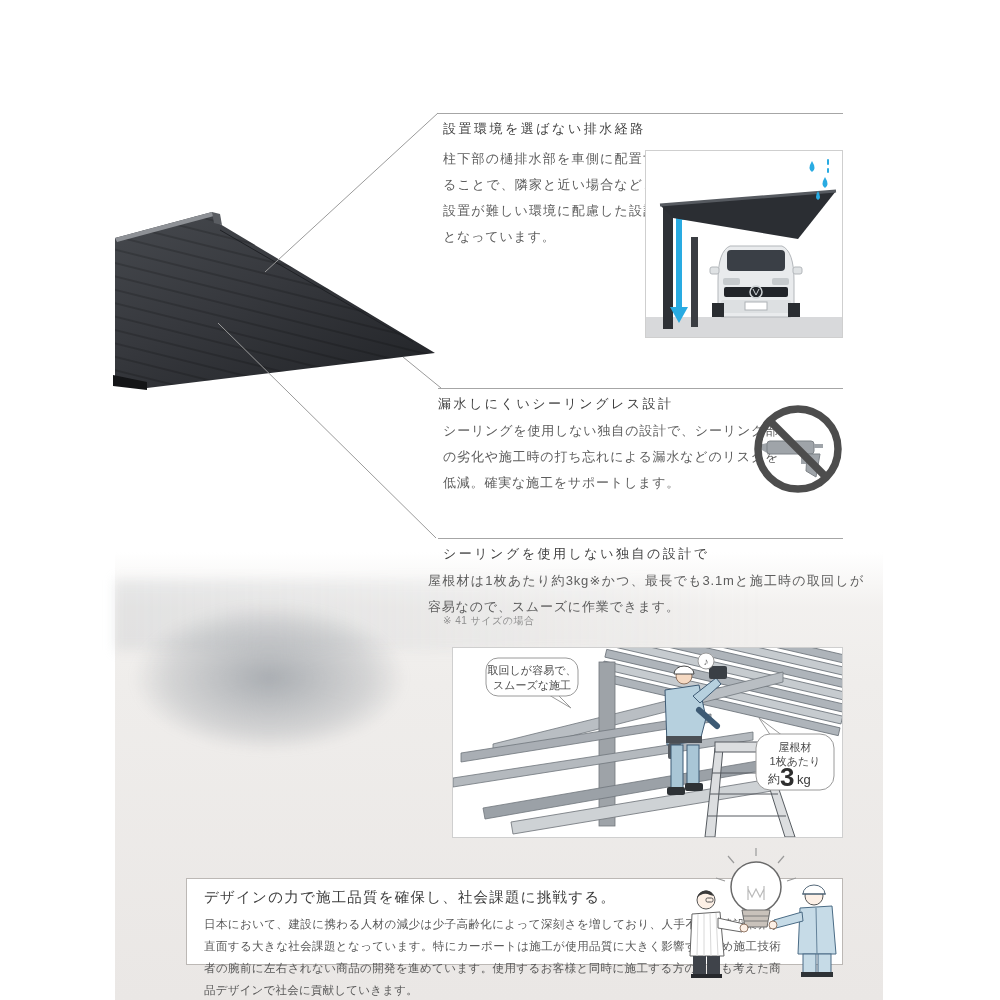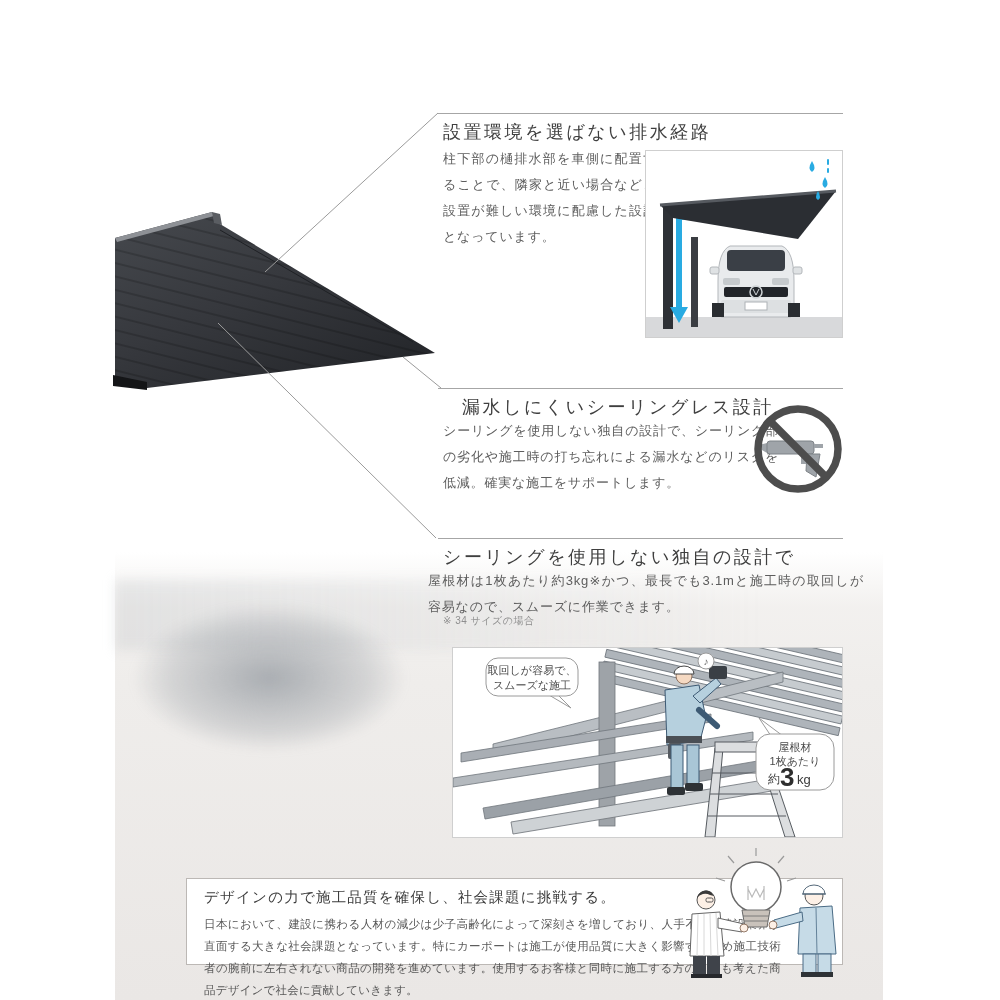--- a/index.html
+++ b/index.html
@@ -13,21 +13,21 @@
   
   .bg-wash{left:115px;top:552px;width:768px;height:448px;
     background:linear-gradient(180deg,rgba(243,241,240,0) 0px,rgba(240,238,236,.85) 55px,#efedeb 130px,#eae7e5 100%);}
   .bg-band{left:115px;top:580px;width:760px;height:70px;
     background:linear-gradient(90deg,rgba(190,194,198,.30),rgba(190,194,198,0) 85%);filter:blur(6px);}
   .bg-blob{left:118px;top:596px;width:360px;height:195px;
     background:radial-gradient(50% 50% at 42% 42%,rgba(143,149,156,.72) 0%,rgba(143,149,156,.28) 55%,rgba(143,149,156,0) 76%);
     filter:blur(4px);}
   
   .rule{height:1px;background:#a6a6a6;}
-  .sec-title{font-size:18px;color:#3f3f3f;letter-spacing:2.5px;font-weight:500;white-space:nowrap;}
+  .sec-title{font-size:13px;color:#3f3f3f;letter-spacing:2.5px;font-weight:500;white-space:nowrap;}
   .sec-body{font-size:13px;color:#5d5d5d;line-height:26px;letter-spacing:.8px;text-align:justify;}
   .footnote{font-size:10px;color:#8f8f8f;letter-spacing:.5px;}
   .figbox{border:1px solid #cfcfcf;background:#fff;box-sizing:border-box;}
   
   .mission-box{left:186px;top:878px;width:657px;height:87px;background:#fff;border:1px solid #bcb8b5;box-sizing:border-box;}
   .mission-title{position:absolute;left:17px;top:9px;font-size:14.5px;color:#3c3c3c;letter-spacing:1.2px;font-weight:500;white-space:nowrap;}
   .mission-body{position:absolute;left:17px;top:34px;width:577px;font-size:11.5px;line-height:22px;color:#585858;letter-spacing:.2px;text-align:justify;}
   svg{display:block;}
 </style>
 </head>
@@ -100,39 +100,39 @@
       <path d="M107,138 l3,6 l3,-6" stroke="#cfd3d6" stroke-width="1" fill="none"></path>
       <rect x="75" y="149" width="70" height="13" rx="2" fill="#dde0e2"></rect>
       <rect x="99" y="151" width="22" height="8" fill="#ffffff" stroke="#aeb2b6"></rect>
       <rect x="66" y="152" width="12" height="14" fill="#2a2d31"></rect>
       <rect x="142" y="152" width="12" height="14" fill="#2a2d31"></rect>
     </g>
   </svg>
 </div>
 
 <div class="abs rule" style="left:438px;top:388px;width:405px;"></div>
-<div class="abs sec-title" style="left:462px;top:395px;">漏水しにくいシーリングレス設計</div>
+<div class="abs sec-title" style="left:438px;top:395px;">漏水しにくいシーリングレス設計</div>
 <div class="abs sec-body" style="left:443px;top:418px;width:336px;">シーリングを使用しない独自の設計で、シーリング部の劣化や施工時の打ち忘れによる漏水などのリスクを低減。確実な施工をサポートします。</div>
 
 <svg class="abs" style="left:752px;top:403px;" width="92" height="92" viewBox="0 0 92 92">
   <g>
     <polygon points="3,43 15,40 15,50" fill="#9fa4a9"></polygon>
     <rect x="15" y="38" width="47" height="13" rx="3" fill="#9fa4a9" stroke="#7d8287" stroke-width="1"></rect>
     <rect x="62" y="41" width="9" height="4" fill="#9fa4a9"></rect>
     <polygon points="55,51 68,51 64,74 54,68" fill="#9fa4a9" stroke="#7d8287" stroke-width="1"></polygon>
     <rect x="49" y="51" width="5" height="10" fill="#9fa4a9"></rect>
   </g>
   <circle cx="46" cy="46" r="40" fill="none" stroke="#4d4d4d" stroke-width="7.5"></circle>
   <line x1="18" y1="18" x2="74" y2="74" stroke="#4d4d4d" stroke-width="7.5"></line>
 </svg>
 
 <div class="abs rule" style="left:438px;top:538px;width:405px;"></div>
 <div class="abs sec-title" style="left:443px;top:545px;">シーリングを使用しない独自の設計で</div>
 <div class="abs sec-body" style="left:428px;top:568px;width:436px;">屋根材は1枚あたり約3kg※かつ、最長でも3.1mと施工時の取回しが容易なので、スムーズに作業できます。</div>
-<div class="abs footnote" style="left:443px;top:614px;">※ 34 サイズの場合</div>
+<div class="abs footnote" style="left:443px;top:614px;">※ 41 サイズの場合</div>
 
 <div class="abs figbox" style="left:452px;top:647px;width:391px;height:191px;">
   <svg width="389" height="189" viewBox="0 0 389 189">
 
     <g transform="rotate(13 260 30)">
       <rect x="150" y="-22" width="245" height="8" fill="#aeb4ba" stroke="#6d737a" stroke-width="0.8"></rect>
       <rect x="150" y="-10" width="245" height="8" fill="#c6cbcf" stroke="#6d737a" stroke-width="0.8"></rect>
       <rect x="150" y="2" width="245" height="8" fill="#aeb4ba" stroke="#6d737a" stroke-width="0.8"></rect>
       <rect x="150" y="14" width="245" height="8" fill="#c6cbcf" stroke="#6d737a" stroke-width="0.8"></rect>
       <rect x="150" y="26" width="245" height="8" fill="#aeb4ba" stroke="#6d737a" stroke-width="0.8"></rect>

